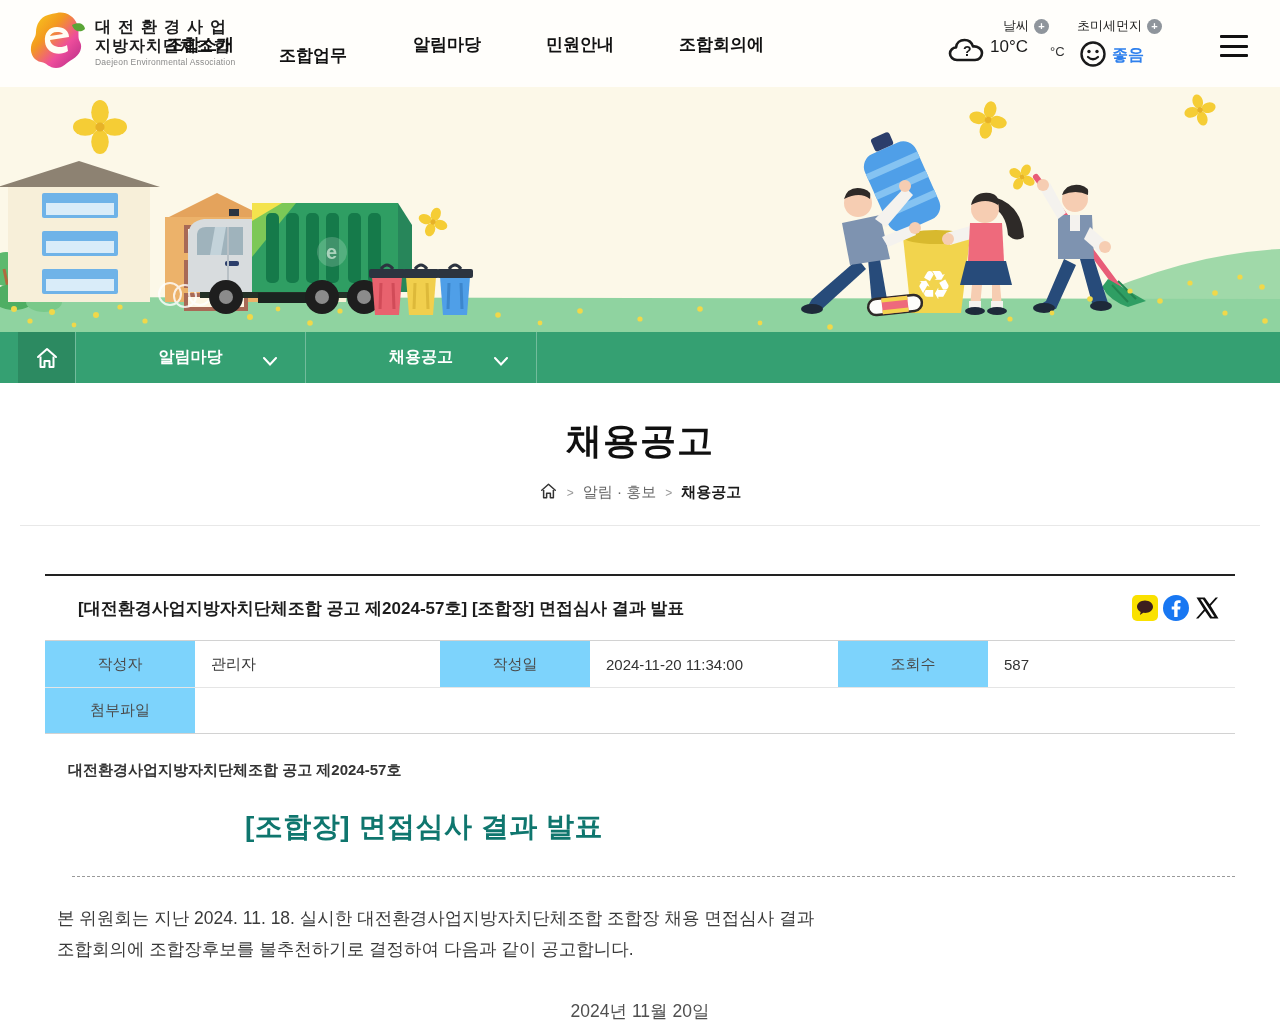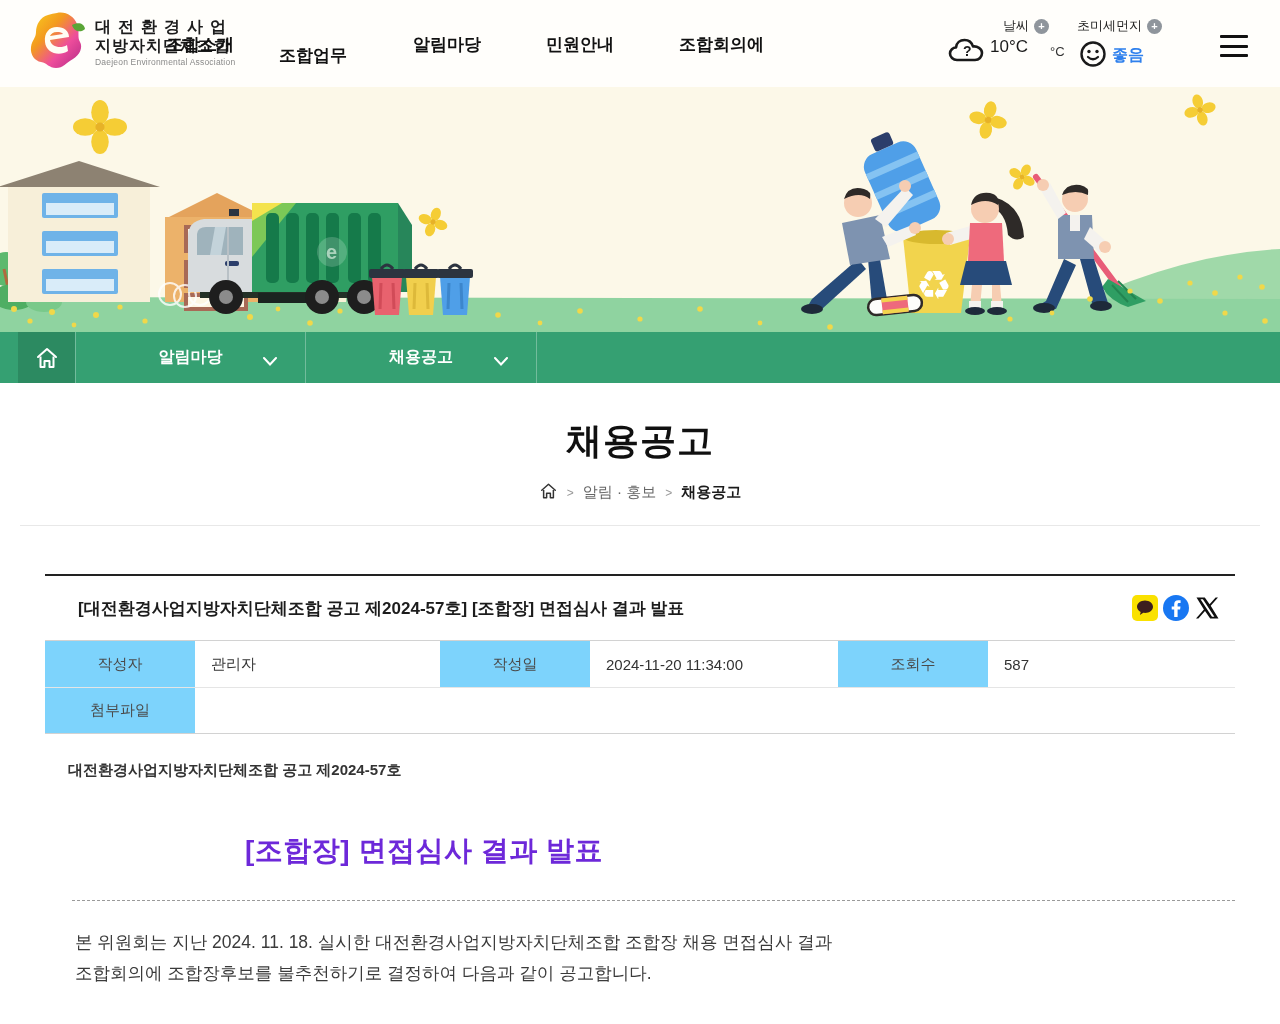--- a/index.html
+++ b/index.html
@@ -68,23 +68,23 @@
   .m-label { width:150px; background:#7dd3fc; display:flex; align-items:center; justify-content:center;
     font-size:15px; color:#4a4a4a; }
   .m-val { display:flex; align-items:center; padding-left:16px; font-size:15px; color:#333; }
   .m-val.author { width:245px; }
   .m-val.date { width:248px; }
   .m-val.views { flex:1; }
   .m-val.attach { flex:1; }
 
   .art-body { padding-top:27px; }
   .notice-no { margin-left:23px; font-size:15px; font-weight:700; color:#333; }
-  .body-heading { margin:52px 0 0 200px; font-size:28px; font-weight:700; color:#6d28d9; letter-spacing:.5px; }
+  .body-heading { margin:28px 0 0 200px; font-size:28px; font-weight:700; color:#0f766e; letter-spacing:.5px; }
   .dashed-rule { border:none; border-top:1px dashed #9a9a9a; margin:30px 0 0 27px; }
-  .body-para { margin:26px 0 0 30px; font-size:17.5px; line-height:31px; color:#3a3a3a; }
+  .body-para { margin:26px 0 0 12px; font-size:17.5px; line-height:31px; color:#3a3a3a; }
   .date-line { margin-top:34px; text-align:center; font-size:17.5px; color:#4f4f4f; }
 </style>
 </head>
 <body>
 
 <div class="page">
 
   <header class="header">
     <div class="logo">
       <span>

